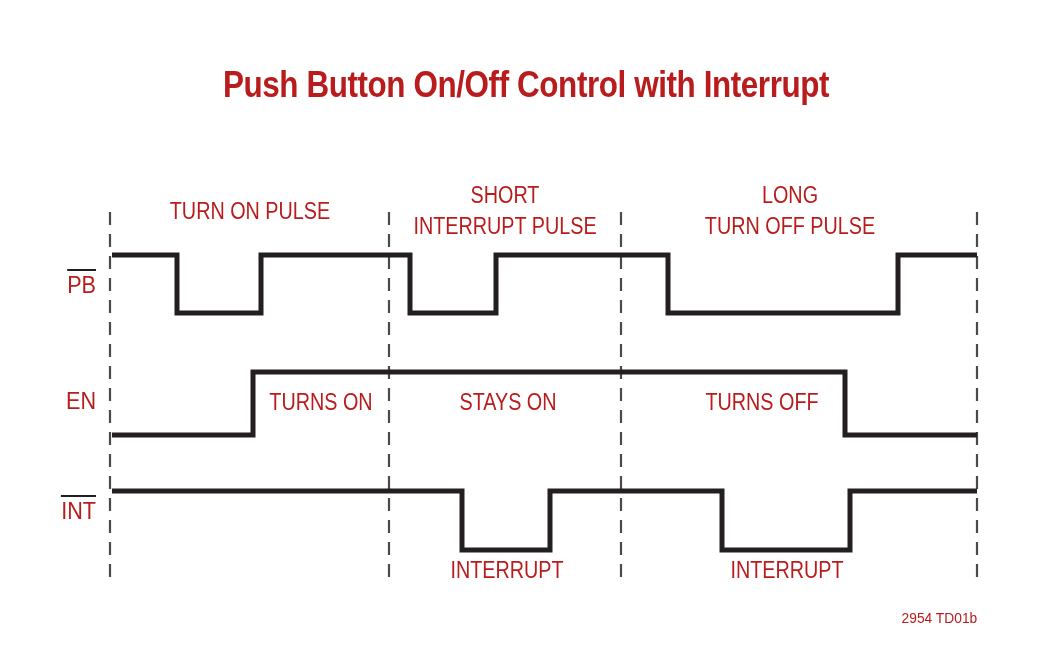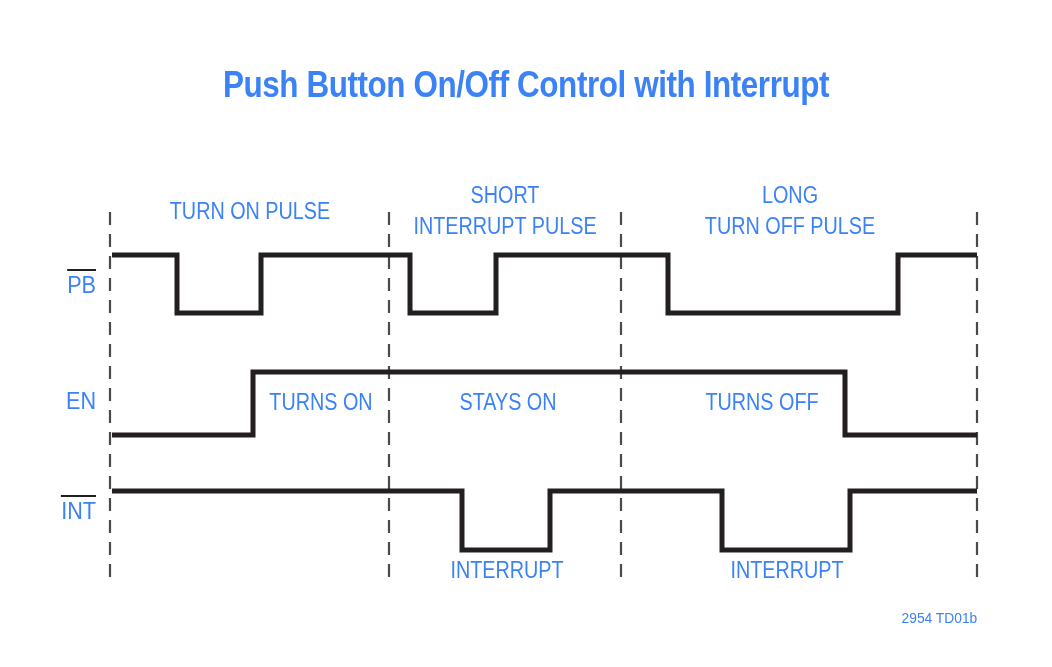--- a/index.html
+++ b/index.html
@@ -1,18 +1,18 @@
 <!DOCTYPE html>
 <html><head>
 <meta charset="utf-8">
 <style>
   html,body{margin:0;padding:0;background:#ffffff;}
   #canvas{
     position:relative;width:1052px;height:667px;background:#ffffff;
-    font-family:"Liberation Sans",sans-serif;color:#3b82f6;overflow:hidden;
+    font-family:"Liberation Sans",sans-serif;color:#b91c1c;overflow:hidden;
   }
   #wave-svg{position:absolute;left:0;top:0;}
   .wave{fill:none;stroke:#231f20;stroke-width:5;stroke-linejoin:miter;}
   .dash{stroke:#4a4a4a;stroke-width:2.2;stroke-dasharray:13 9;}
   .title{
     position:absolute;top:63px;left:0;width:100%;text-align:center;
     font-weight:bold;font-size:37px;line-height:44px;letter-spacing:-0.5px;
     transform:scaleX(0.85);
   }
   .section-label{

